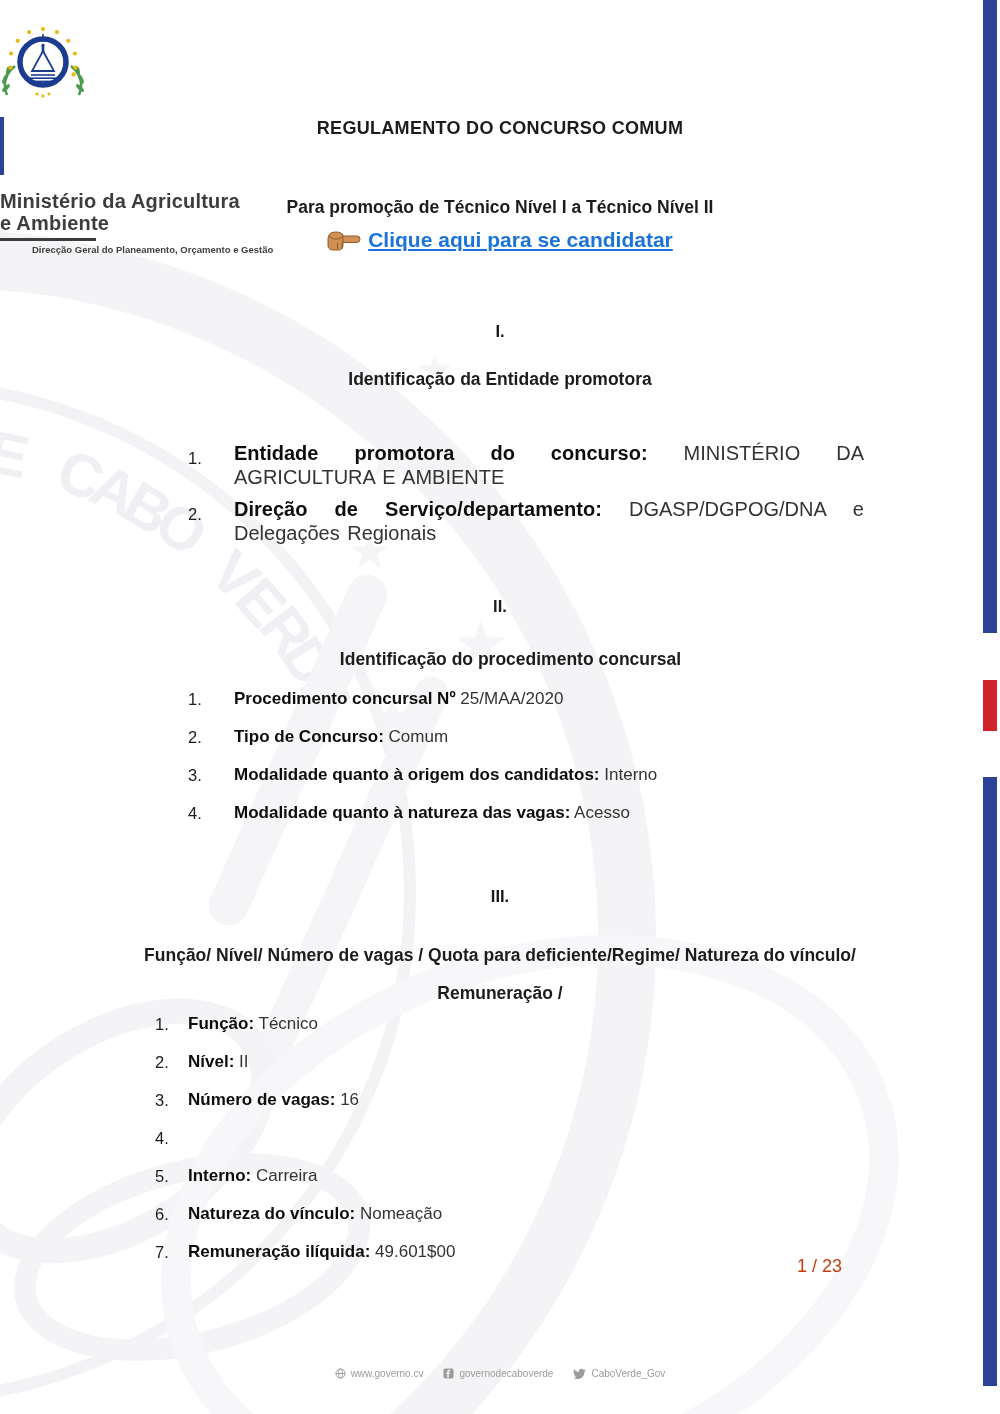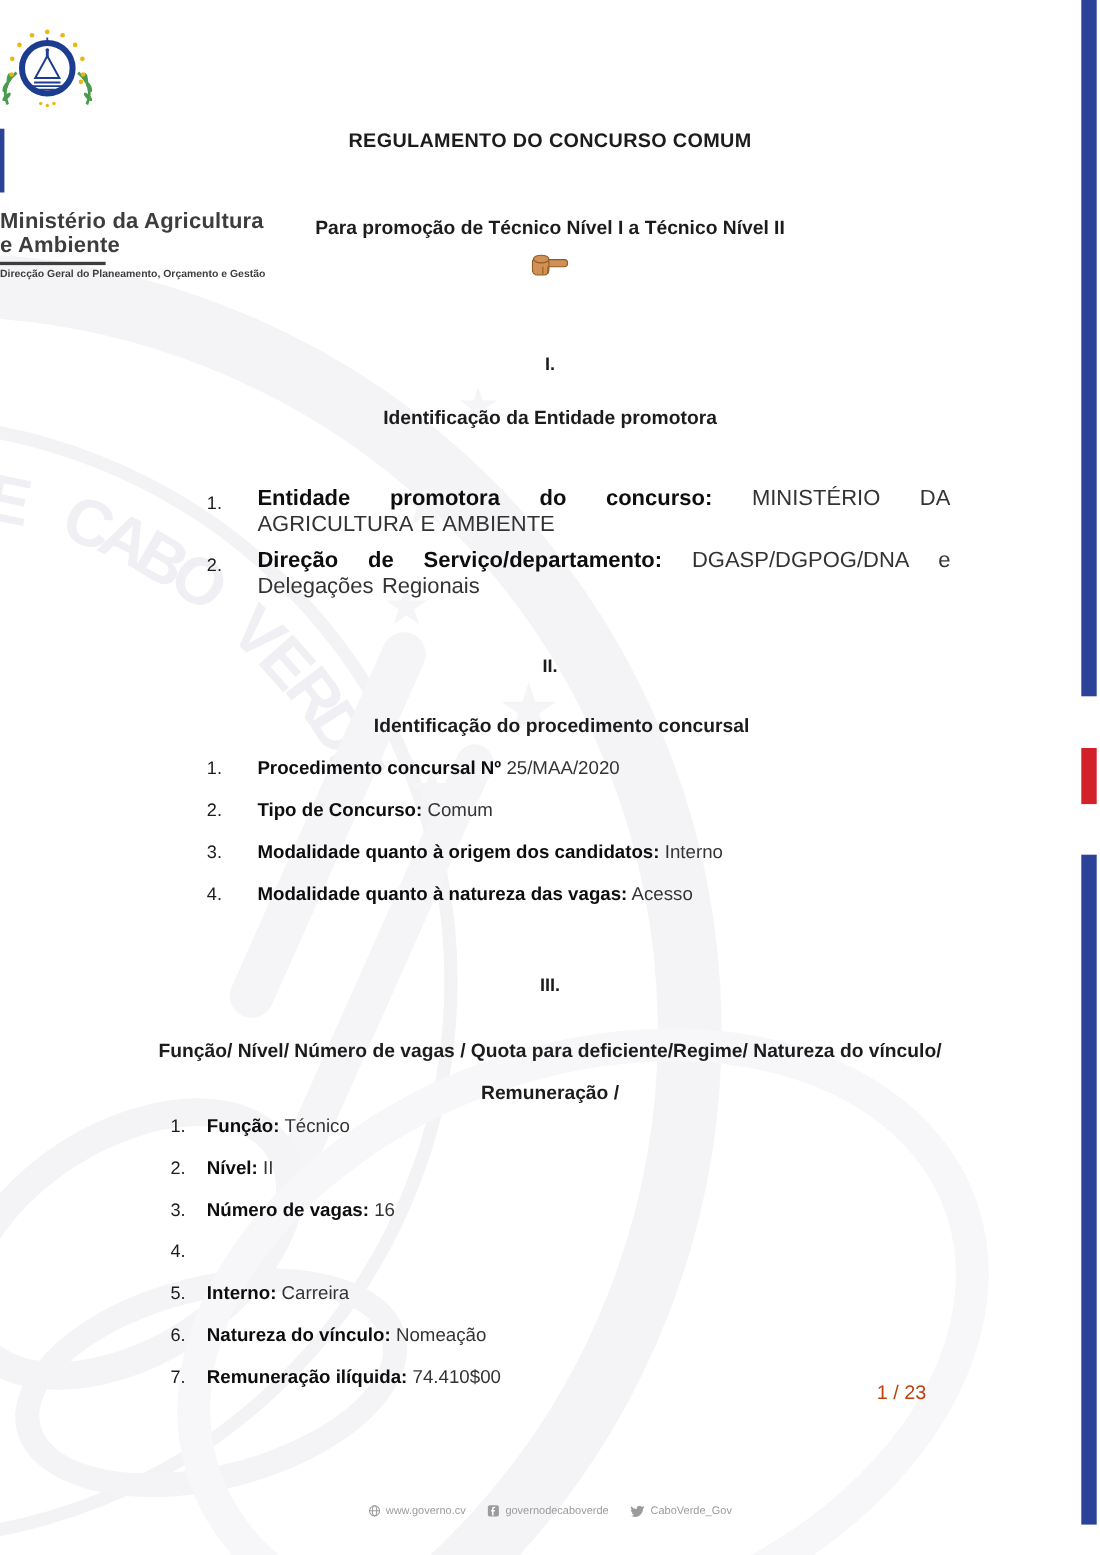--- a/index.html
+++ b/index.html
@@ -26,21 +26,21 @@
   .edge.blue{background:#2a4399;}
   .edge.red{background:#d3212a;}
   
   .header{position:absolute;top:26px;left:0;right:0;display:flex;justify-content:center;
     align-items:flex-start;gap:11px;z-index:3;flex-direction:column;}
   .sep{position:relative;width:4px;height:58px;background:#2a4399;margin-top:4px;}
   .sep::before{content:"";position:absolute;left:-7px;top:25px;width:4px;height:8px;background:#d3212a;}
   .mtext{display:flex;flex-direction:column;margin-top:4px;}
   .mline{font-size:20px;font-weight:bold;color:#3d3d3d;line-height:22px;letter-spacing:.2px;}
   .mrule{width:96px;height:3px;background:#3d3d3d;margin:4px 0 3px 0;}
-  .mdept{font-size:9.5px;font-weight:bold;color:#3d3d3d;}
+  .mdept{font-size:9.5px;font-weight:bold;color:#3d3d3d;padding-left:32px;}
   
   .cline{position:absolute;left:0;right:0;text-align:center;z-index:3;}
   .doc-title{top:118px;font-size:18px;font-weight:bold;letter-spacing:.3px;}
   .doc-sub{top:197px;font-size:17.5px;font-weight:bold;}
   .linkline{position:absolute;top:228px;left:0;right:0;display:flex;justify-content:center;
     align-items:center;gap:7px;z-index:3;}
   .applylink{font-size:21px;font-weight:bold;color:#1a73d8;text-decoration:underline;cursor:pointer;}
   .secnum{font-size:16.5px;font-weight:bold;}
   .sechead{font-size:17.5px;font-weight:bold;}
   .s1n{top:322px;} .s1h{top:369px;}
@@ -162,20 +162,21 @@
   <div class="cline doc-title">REGULAMENTO DO CONCURSO COMUM</div>
 
   <div class="linkline">
     <svg width="34" height="24" viewBox="0 0 34 24">
       <rect x="12" y="8" width="21" height="6.5" rx="3.2" fill="#d29054" stroke="#8d5a28" stroke-width="1"></rect>
       <rect x="1" y="6" width="15" height="16" rx="4.5" fill="#d29054" stroke="#8d5a28" stroke-width="1"></rect>
       <ellipse cx="9" cy="7.5" rx="7" ry="3.5" fill="#d29054" stroke="#8d5a28" stroke-width="1"></ellipse>
       <line x1="15" y1="14.5" x2="15" y2="21" stroke="#8d5a28" stroke-width="1"></line>
       <line x1="10.5" y1="14.5" x2="10.5" y2="21" stroke="#8d5a28" stroke-width="1"></line>
     </svg>
+    <a class="applylink">Clique aqui para se candidatar</a>
   </div>
 
   <div class="cline secnum s1n">I.</div>
   <div class="cline sechead s1h">Identificação da Entidade promotora</div>
   <div class="list l1">
     <div class="li">
       <span class="num">1.</span>
       <p class="txt"><b>Entidade promotora do concurso:</b> <span class="val">MINISTÉRIO DA AGRICULTURA E AMBIENTE</span></p>
     </div>
     <div class="li">
@@ -226,21 +227,21 @@
     <div class="li">
       <span class="num">5.</span>
       <p class="txt"><b>Interno:</b> <span class="val">Carreira</span></p>
     </div>
     <div class="li">
       <span class="num">6.</span>
       <p class="txt"><b>Natureza do vínculo:</b> <span class="val">Nomeação</span></p>
     </div>
     <div class="li">
       <span class="num">7.</span>
-      <p class="txt"><b>Remuneração ilíquida:</b> <span class="val">74.410$00</span></p>
+      <p class="txt"><b>Remuneração ilíquida:</b> <span class="val">49.601$00</span></p>
     </div>
   </div>
 
   <div class="pagenum">1 / 23</div>
 
   <div class="footline">
     <span class="fitem">
       <svg width="11" height="11" viewBox="0 0 12 12">
         <circle cx="6" cy="6" r="5" fill="none" stroke="#9b9b9b" stroke-width="1"></circle>
         <ellipse cx="6" cy="6" rx="2.2" ry="5" fill="none" stroke="#9b9b9b" stroke-width="1"></ellipse>

